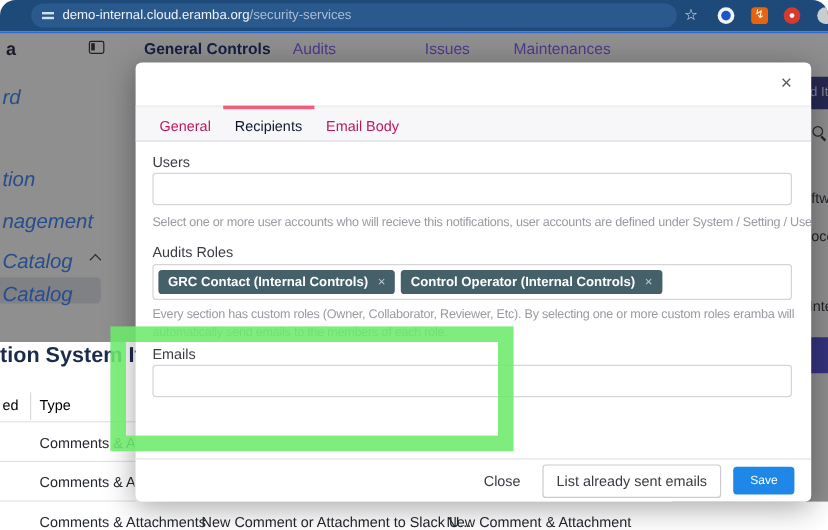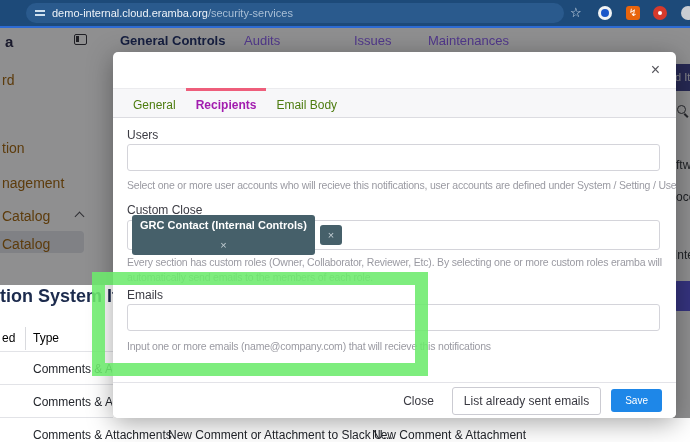--- a/index.html
+++ b/index.html
@@ -1,19 +1,19 @@
 <!DOCTYPE html>
 <html><head>
 <meta charset="utf-8">
 <style>
   * { margin:0; padding:0; box-sizing:border-box; }
   html,body { background:#ffffff; }
   .screen {
     position:relative; width:690px; height:442px; overflow:hidden;
-    font-family:"Liberation Sans", sans-serif; background:#ffffff;
+    font-family:"Liberation Sans", sans-serif; background:#ffffff;border-radius:13px;
   }
   
   .browser-bar { position:absolute; left:0; top:0; width:690px; height:26px; background:#1d4a79; }
   .url-pill {
     position:absolute; left:26px; top:3px; width:538px; height:20px; border-radius:10px;
     background:#2a5a8d; display:flex; align-items:center; padding:0 9px; gap:7px;
   }
   .tune-icon { width:10px; height:8px; position:relative; flex:0 0 auto; }
   .tune-icon:before, .tune-icon:after { content:""; position:absolute; left:0; width:10px; height:1.5px; background:#cfe0ee; }
   .tune-icon:before { top:1px; } .tune-icon:after { top:5px; }
@@ -26,21 +26,21 @@
   .ext-b { position:absolute; left:626px; top:6px; width:14px; height:14px; border-radius:3px; background:#e8640c;
            color:#fff; font-size:10px; text-align:center; line-height:14px; }
   .ext-c { position:absolute; left:653px; top:6px; width:14px; height:14px; border-radius:50%; background:#d63a2c; }
   .ext-c .dot { position:absolute; left:5px; top:5px; width:4px; height:4px; border-radius:50%; background:#fff; }
   .ext-d { position:absolute; left:681px; top:6px; width:14px; height:14px; border-radius:50%; background:#c9cdd2; }
   .progress-line { position:absolute; left:0; top:26px; width:690px; height:2px; background:#2d6bd3; }
 
   
   .nav-item { position:absolute; top:33px; font-size:13px; color:#8b5cf6; white-space:nowrap; }
   .nav-item.active { color:#1b2c68; font-weight:bold; }
-  .side-frag { position:absolute; font-size:14px; color:#a16207; white-space:nowrap; }
+  .side-frag { position:absolute; font-size:17px; color:#3b82f6; white-space:nowrap;font-style:italic; }
   .logo-frag { position:absolute; left:5px; top:33px; font-size:15px; font-weight:bold; color:#232343; }
   .collapse-icon { position:absolute; left:74px; top:34px; width:13px; height:11px; border:1.5px solid #2e2e36; border-radius:2px; }
   .collapse-icon .bar { position:absolute; left:1px; top:1px; width:3px; height:6px; background:#2e2e36; }
   .chevron-up { position:absolute; left:76px; top:213px; width:7px; height:7px;
                 border-left:1.5px solid #4a4a52; border-top:1.5px solid #4a4a52; transform:rotate(45deg); }
   .side-active-bg { position:absolute; left:0; top:231px; width:84px; height:22px; background:#e2e4ea; border-radius:0 4px 4px 0; }
   .right-frag { position:absolute; font-size:12px; color:#2f3338; white-space:nowrap; }
   .add-item-btn { position:absolute; left:672px; top:64px; width:30px; height:27px; background:#3c3f8f;
                   border-radius:3px; color:#e8e8f2; font-size:11px; line-height:27px; padding-left:3px; }
   .search-icon { position:absolute; left:677px; top:105px; width:9px; height:9px; border:1.7px solid #3b3e43; border-radius:50%; }
@@ -61,31 +61,31 @@
   .dim-top { left:0; top:28px; width:690px; height:257px; }
   .dim-right { left:560px; top:285px; width:130px; height:133px; }
 
   
   .modal { position:absolute; left:113px; top:52px; width:563px; height:366px; background:#fff;
            border-radius:5px; box-shadow:0 5px 26px rgba(0,0,0,0.35); z-index:10; overflow:hidden; }
   .modal-title { position:absolute; left:20px; top:13px; font-size:15px; color:#1f1f24; }
   .modal-close { position:absolute; right:16px; top:9px; font-size:16px; color:#55555c; cursor:pointer; }
   .tabbar { position:absolute; left:0; top:36px; width:563px; height:30px; background:#f7f7f9;
             border-top:1px solid #ebebee; border-bottom:1px solid #dcdce1; display:flex; padding-left:10px; }
-  .tab { padding:7px 10px 0 10px; font-size:12px; color:#4d7c0f; border-top:3px solid transparent; margin-top:-1px; }
-  .tab.active { color:#a21caf; font-weight:bold; border-top-color:#ee5e7b; }
+  .tab { padding:7px 10px 0 10px; font-size:12px; color:#be185d; border-top:3px solid transparent; margin-top:-1px; }
+  .tab.active { color:#0f172a; font-weight:normal; border-top-color:#ee5e7b; }
   .fld-label { position:absolute; left:14px; font-size:12px; color:#3c3c44; }
   .txt-input { position:absolute; left:14px; width:533px; height:27px; border:1px solid #d4d4da; border-radius:3px;
                background:#fff; font-size:12px; padding:0 8px; outline:none; font-family:"Liberation Sans",sans-serif; }
   .help { position:absolute; left:14px; font-size:10.5px; letter-spacing:-0.2px; color:#9a9aa2; width:542px; line-height:15px; }
   .help.nowrap { white-space:nowrap; width:auto; }
   .tags-box { position:absolute; left:14px; top:168px; width:533px; height:30px; border:1px solid #d4d4da;
               border-radius:3px; display:flex; align-items:center; gap:5px; padding:0 4px; }
   .tag { background:#46606a; color:#fff; font-size:11px; font-weight:bold; border-radius:3px;
-         padding:4px 8px; display:flex; align-items:center; gap:8px; white-space:nowrap;flex-direction:column; }
+         padding:4px 8px; display:flex; align-items:center; gap:8px; white-space:nowrap; }
   .tag .x { color:#c3ced4; font-weight:normal; cursor:pointer; }
   .modal-footer { position:absolute; left:0; bottom:0; width:563px; height:36px; border-top:1px solid #e3e3e8;
                   display:flex; justify-content:flex-end; align-items:center; gap:10px; padding-right:14px; background:#fff; }
   .btn-plain { font-size:12px; color:#3a3a42; background:none; border:none; padding:6px 8px; font-family:"Liberation Sans",sans-serif; }
   .btn-outline { font-size:12px; color:#3a3a42; background:#fff; border:1px solid #cbcbd2; border-radius:3px; padding:6px 11px; font-family:"Liberation Sans",sans-serif; }
   .btn-primary { font-size:10px; color:#fff; background:#1e87e8; border:none; border-radius:3px; padding:6px 14px; font-family:"Liberation Sans",sans-serif; }
 
   
   .highlight-box { position:absolute; left:92px; top:272px; width:336px; height:104px;
                    border:13px solid rgba(108,235,108,0.88); z-index:30; }
@@ -160,35 +160,35 @@
     <div class="tabbar">
       <div class="tab">General</div>
       <div class="tab active">Recipients</div>
       <div class="tab">Email Body</div>
     </div>
 
     <div class="fld-label" style="top:76px;">Users</div>
     <input class="txt-input" style="top: 92px;" value="">
     <div class="help nowrap" style="top:126px;">Select one or more user accounts who will recieve this notifications, user accounts are defined under System / Setting / User Accounts</div>
 
-    <div class="fld-label" style="top:151px;">Custom Close</div>
+    <div class="fld-label" style="top:151px;">Audits Roles</div>
     <div class="tags-box">
       <span class="tag">
           <span>GRC Contact (Internal Controls)</span>
           <span class="x">×</span>
         </span>
       <span class="tag">
+          <span>Control Operator (Internal Controls)</span>
           <span class="x">×</span>
         </span>
     </div>
     <div class="help" style="top:203px;">Every section has custom roles (Owner, Collaborator, Reviewer, Etc). By selecting one or more custom roles eramba will automatically send emails to the members of each role.</div>
 
     <div class="fld-label" style="top:236px;">Emails</div>
     <input class="txt-input" style="top: 252px;" value="">
-    <div class="help nowrap" style="top:287px;">Input one or more emails (name@company.com) that will recieve this notifications</div>
 
     <div class="modal-footer">
       <button class="btn-plain">Close</button>
       <button class="btn-outline">List already sent emails</button>
       <button class="btn-primary">Save</button>
     </div>
   </div>
 
   <div class="highlight-box"></div>
 

